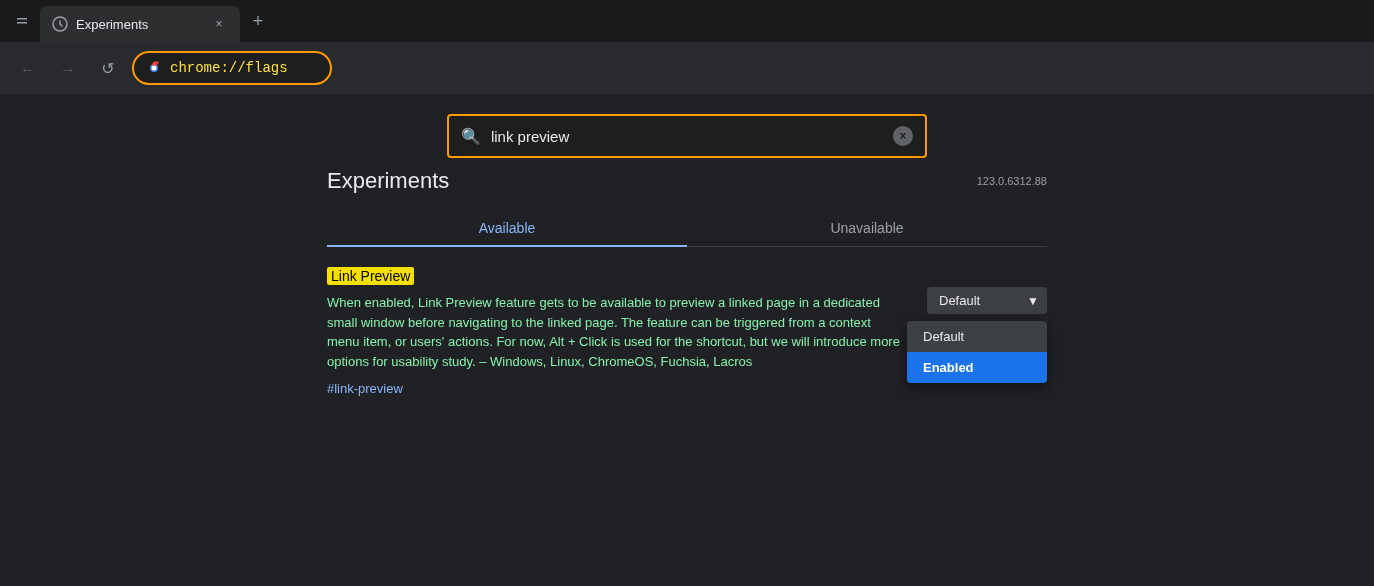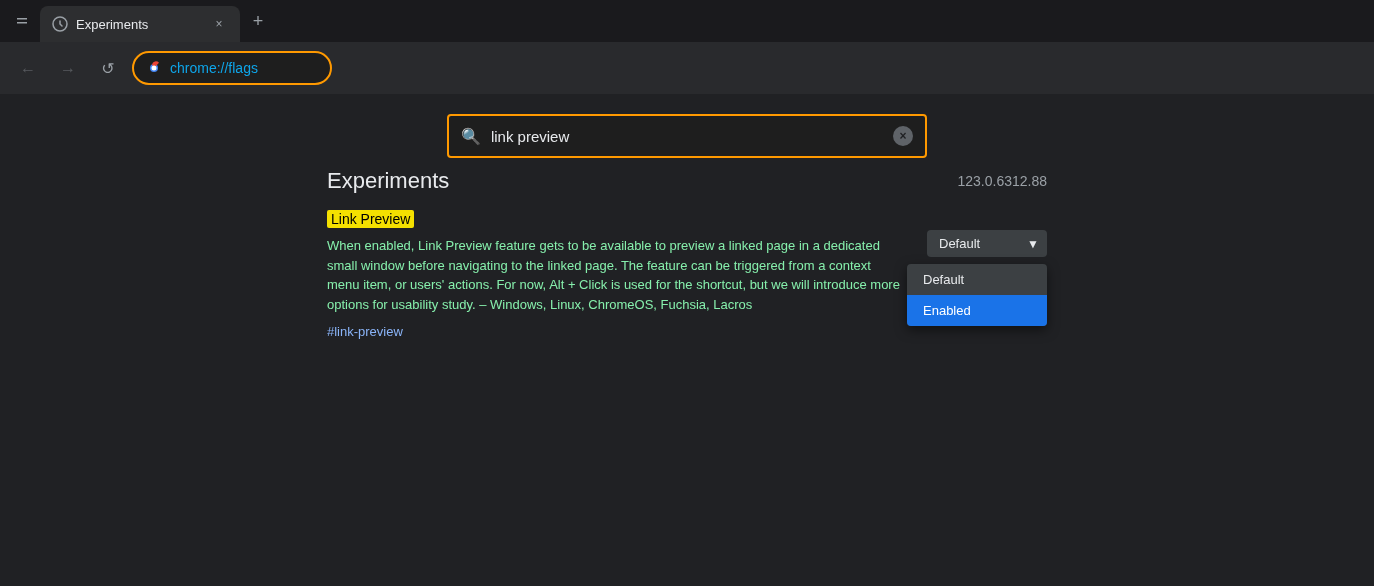--- a/index.html
+++ b/index.html
@@ -120,25 +120,26 @@
       width: 16px;
       height: 16px;
       flex-shrink: 0;
       display: flex;
       align-items: center;
       justify-content: center;
     }
     .chrome-logo svg { width: 16px; height: 16px; }
     .address-text {
       font-size: 14px;
-      color: #0ea5e9;
+      color: #fde047;
       background: transparent;
       border: none;
       outline: none;
       width: 100%;
+      font-family: Liberation Mono, monospace;
     }
 
     
     .main-area {
       background: #202124;
       height: calc(586px - 42px - 52px);
       display: flex;
       flex-direction: column;
       align-items: center;
     }
@@ -201,21 +202,21 @@
       justify-content: space-between;
       align-items: center;
       margin-bottom: 16px;
     }
     .experiments-title {
       font-size: 22px;
       font-weight: 400;
       color: #e8eaed;
     }
     .version-text {
-      font-size: 14px;
+      font-size: 11px;
       color: #9aa0a6;
     }
 
     
     .tabs-row {
       display: flex;
       border-bottom: 1px solid #3c4043;
       margin-bottom: 20px;
     }
     .tab-item {
@@ -317,20 +318,21 @@
     .dropdown-option {
       padding: 8px 16px;
       font-size: 13px;
       color: #e8eaed;
       cursor: pointer;
       white-space: nowrap;
     }
     .dropdown-option.selected {
       background: #1a73e8;
       color: #fff;
+      font-weight: bold;
     }
   </style>
 </head>
 <body>
 
 <div class="tab-bar">
   <div class="tab-list-btn">
     <svg width="14" height="14" viewBox="0 0 14 14" fill="#9aa0a6">
       <path d="M2 4h10v1.5H2zm0 4h10v1.5H2z"></path>
     </svg>
@@ -375,20 +377,28 @@
     </div>
 
   </div>
 
   <div class="experiments-panel">
     <div class="experiments-header">
       <span class="experiments-title">Experiments</span>
       <span class="version-text">123.0.6312.88</span>
     </div>
 
+    <div class="tabs-row">
+      <div class="tab-item active">
+        <span>Available</span>
+      </div>
+      <div class="tab-item">
+        <span>Unavailable</span>
+      </div>
+    </div>
 
     <div class="flag-item">
       <div class="flag-content">
         <span class="flag-name">Link Preview</span>
         <p class="flag-description">When enabled, Link Preview feature gets to be available to preview a linked page in a dedicated small window before navigating to the linked page. The feature can be triggered from a context menu item, or users' actions. For now, Alt + Click is used for the shortcut, but we will introduce more options for usability study. – Windows, Linux, ChromeOS, Fuchsia, Lacros</p>
         <a class="flag-link">#link-preview</a>
       </div>
 
       <div class="dropdown-container">
         <select class="dropdown-select">

